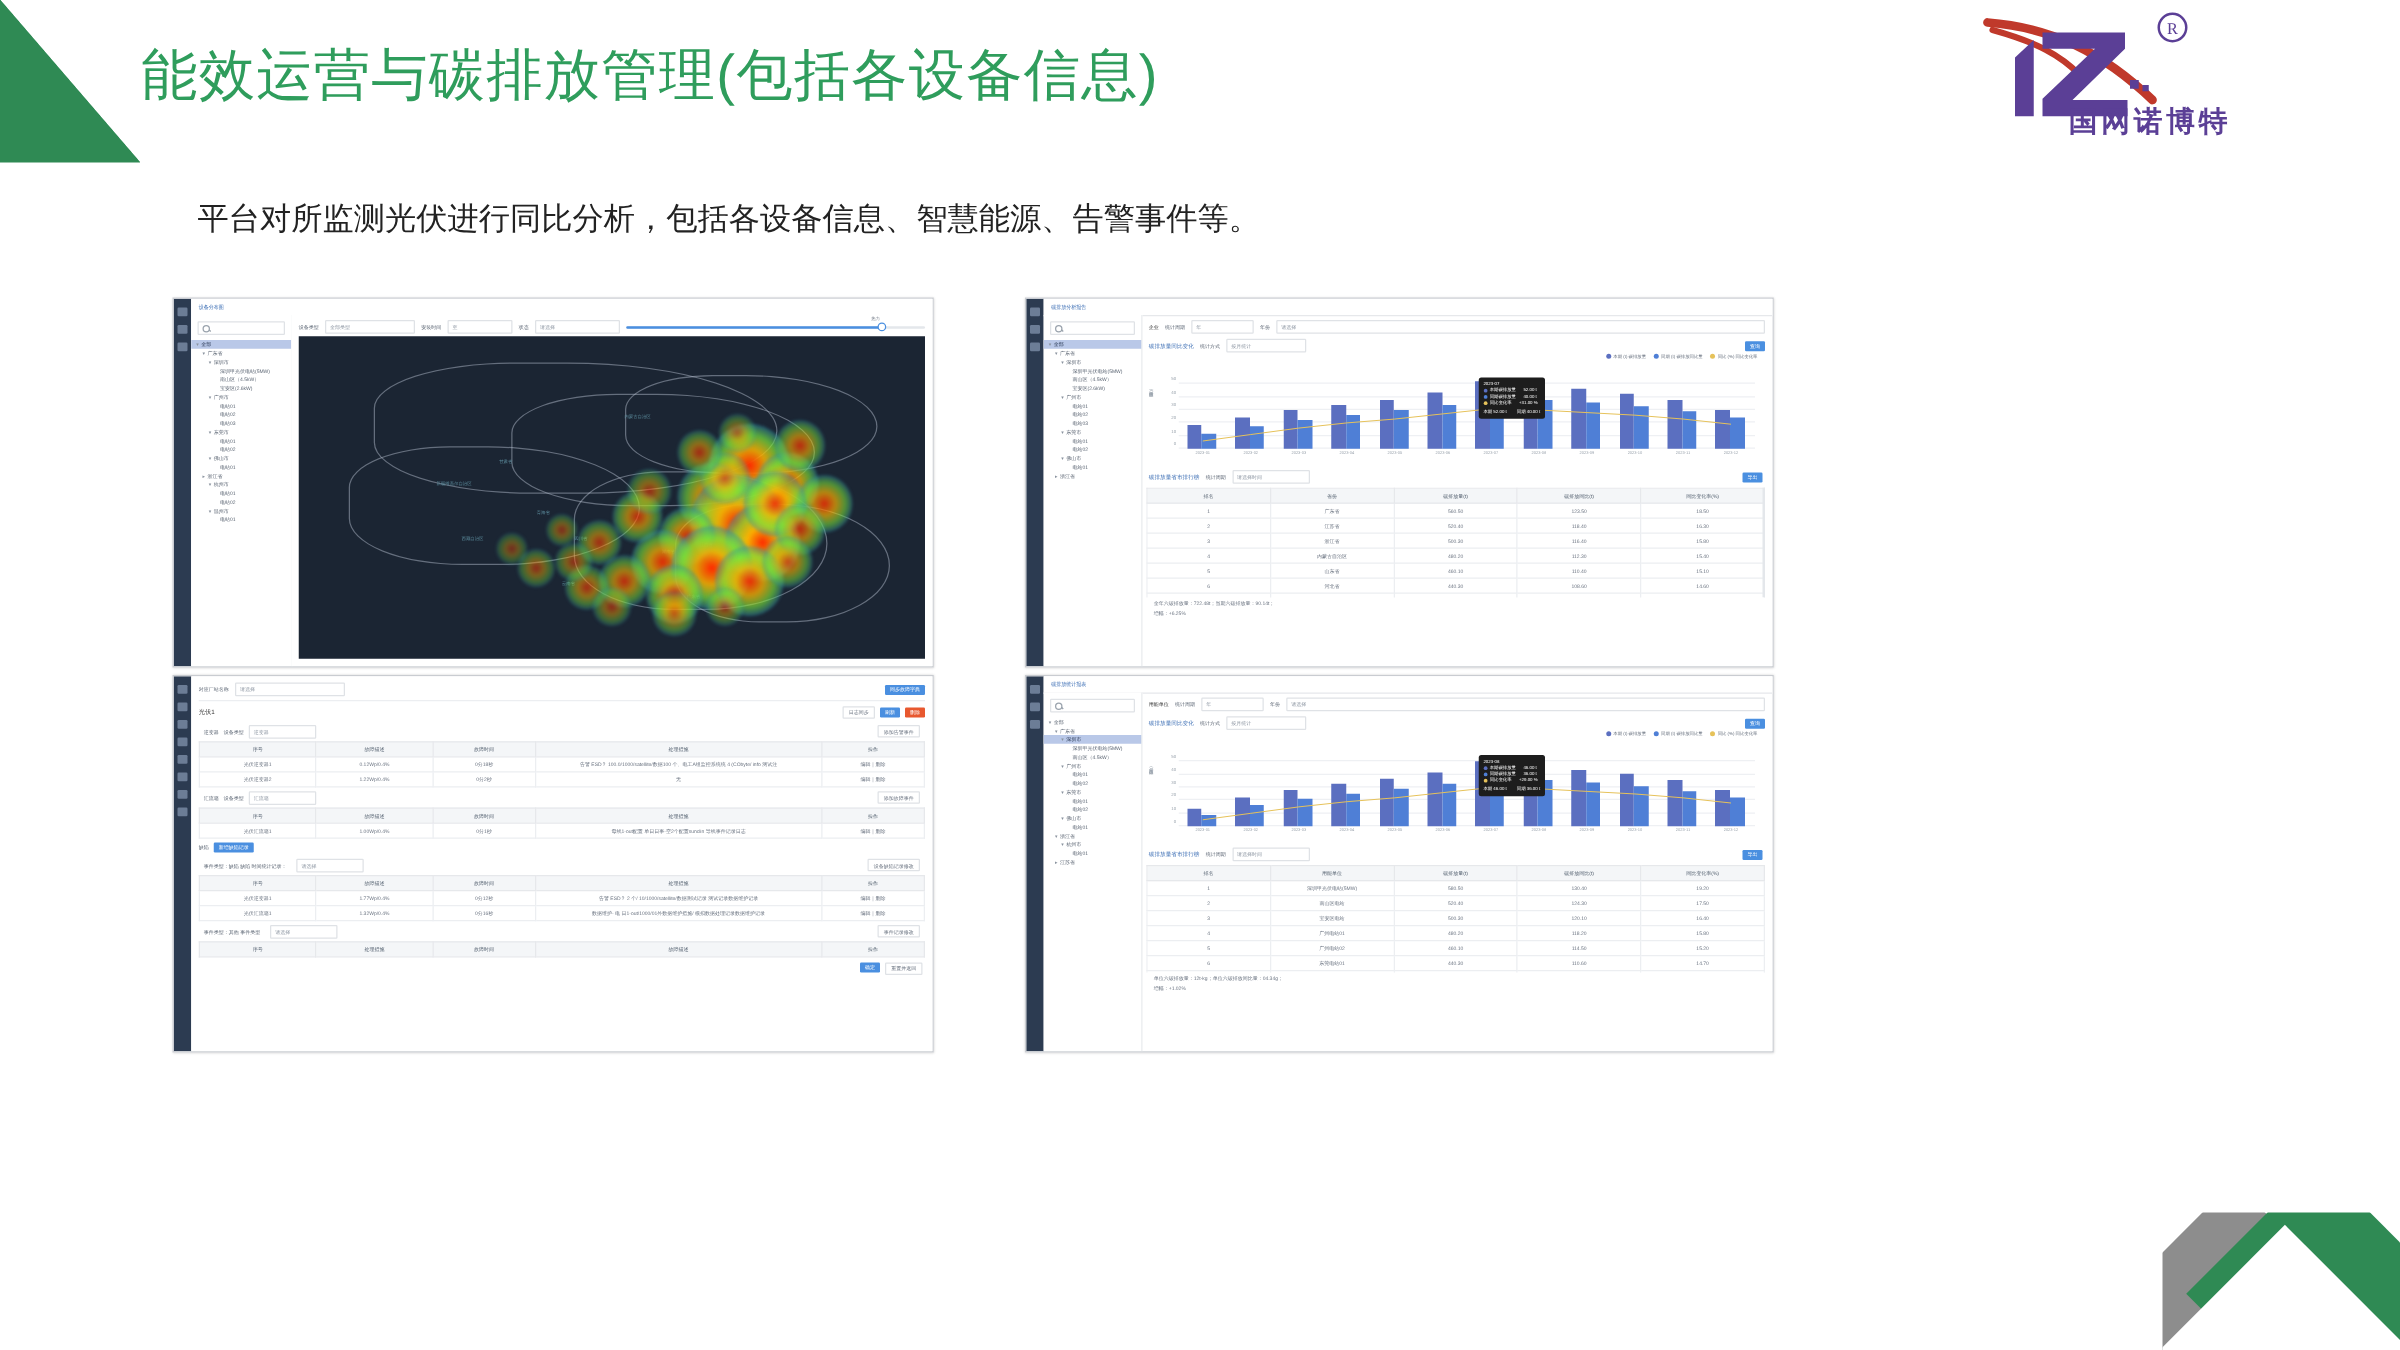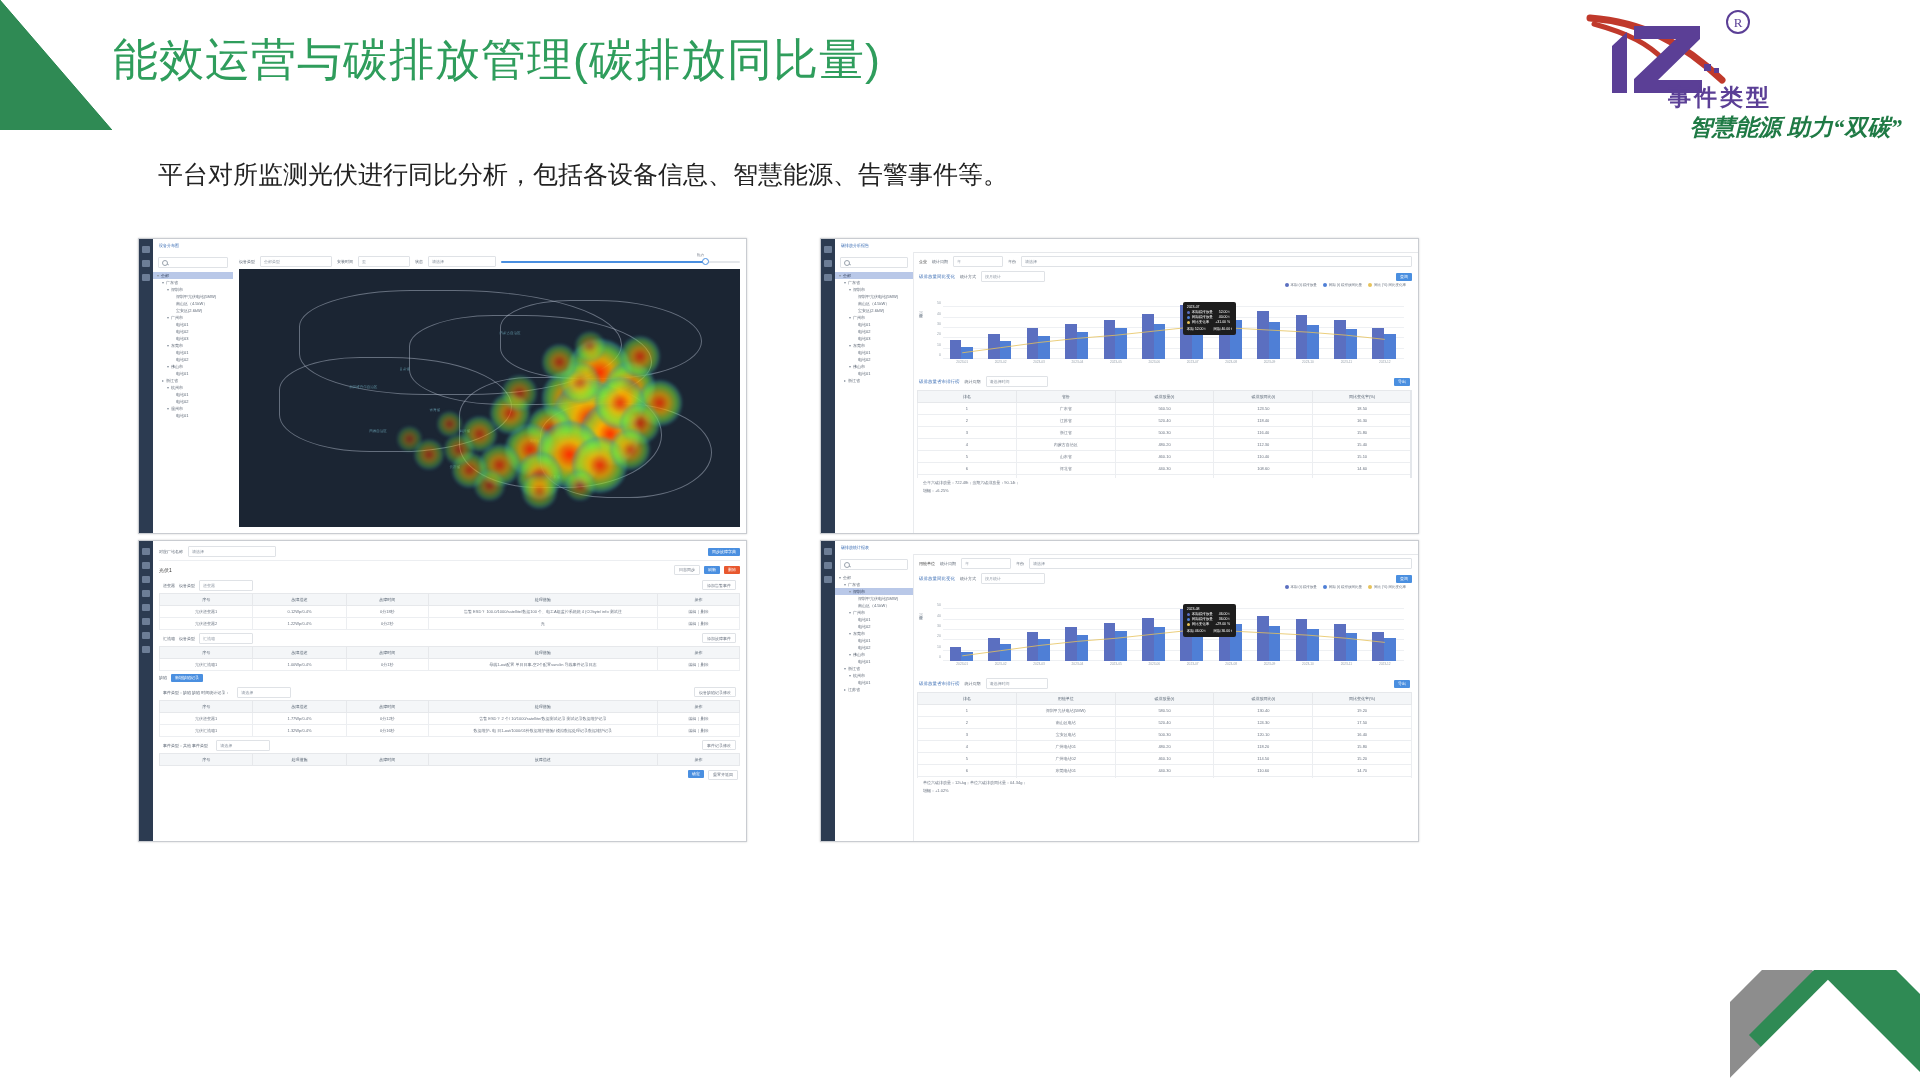--- a/index.html
+++ b/index.html
@@ -110,36 +110,35 @@
 </head>
 <body>
 
 <div class="corner-tl"></div>
 <div class="corner-br">
   <div class="b2"></div>
     <div class="b1"></div>
     <div class="b3"></div>
 </div>
 
-<div class="title">能效运营与碳排放管理(碳排放同比量)</div>
+<div class="title">能效运营与碳排放管理(包括各设备信息)</div>
 <div class="subtitle">平台对所监测光伏进行同比分析，包括各设备信息、智慧能源、告警事件等。</div>
 
 <div class="logo">
   <svg width="330" height="100" viewBox="0 0 330 100">
     <path d="M18 10 C70 14 110 34 150 72" stroke="#c0392b" stroke-width="7" fill="none" stroke-linecap="round"></path>
     <path d="M22 16 C58 26 76 36 92 52" stroke="#c0392b" stroke-width="5" fill="none" stroke-linecap="round"></path>
     <path d="M40 38 L40 85 L55 85 L55 24 Z" fill="#5b3f96"></path>
     <path d="M62 18 L128 18 L128 31 L86 72 L130 72 L130 85 L62 85 L62 71 L104 31 L62 31 Z" fill="#5b3f96"></path>
     <rect x="132" y="56" width="7" height="7" fill="#5b3f96"></rect>
     <rect x="142" y="60" width="5" height="5" fill="#5b3f96"></rect>
     <circle cx="166" cy="14" r="11" fill="none" stroke="#5b3f96" stroke-width="2"></circle>
     <text x="166" y="19" font-size="13" fill="#5b3f96" text-anchor="middle" font-family="Liberation Serif, serif">R</text>
   </svg>
-  <div class="cname">事件类型</div>
-  <div class="tagline">智慧能源  助力“双碳”</div>
+  <div class="cname">国网诺博特</div>
 </div>
 
 <div class="shot" id="shot-map" style="left:138px;top:238px;width:607px;height:294px;">
   <div class="railbar">
     <div class="rail-ico"></div>
     <div class="rail-ico"></div>
     <div class="rail-ico"></div>
   </div>
   <div class="inner">
     <div class="crumb">

